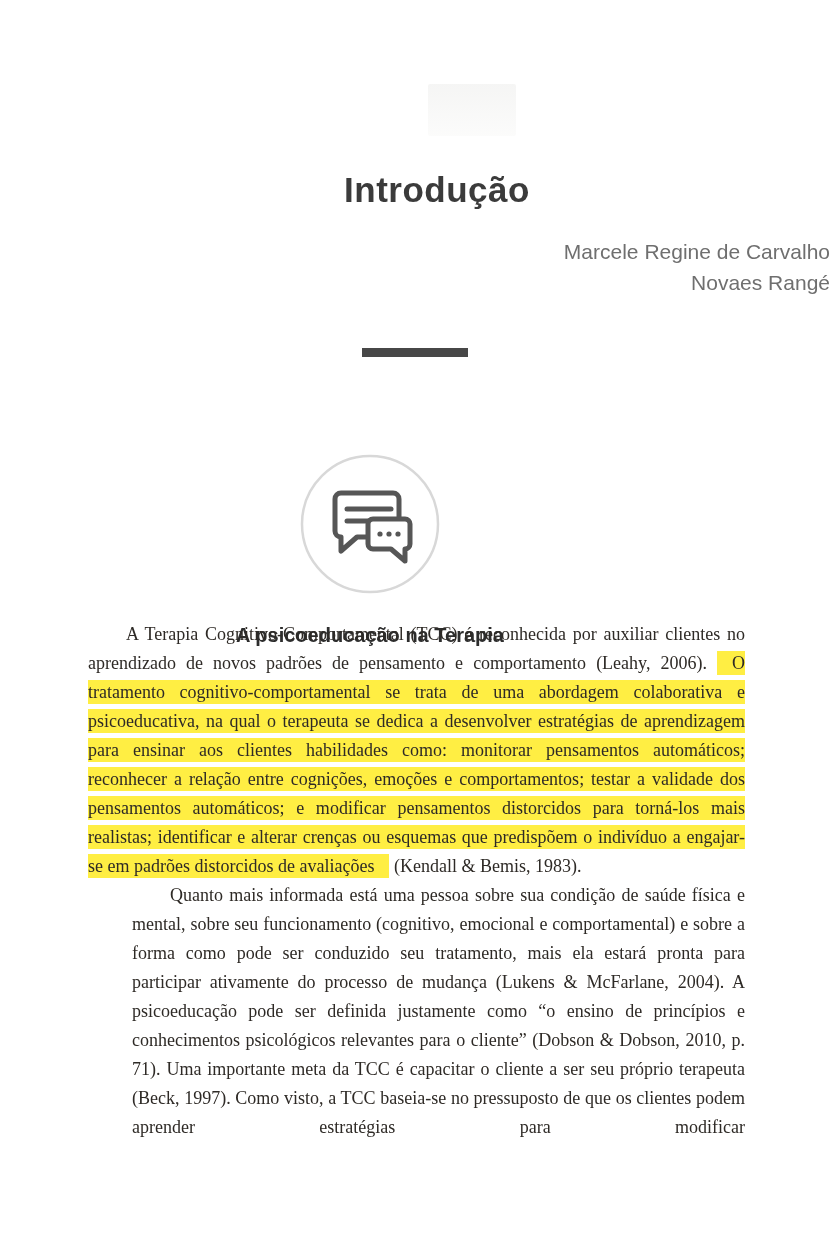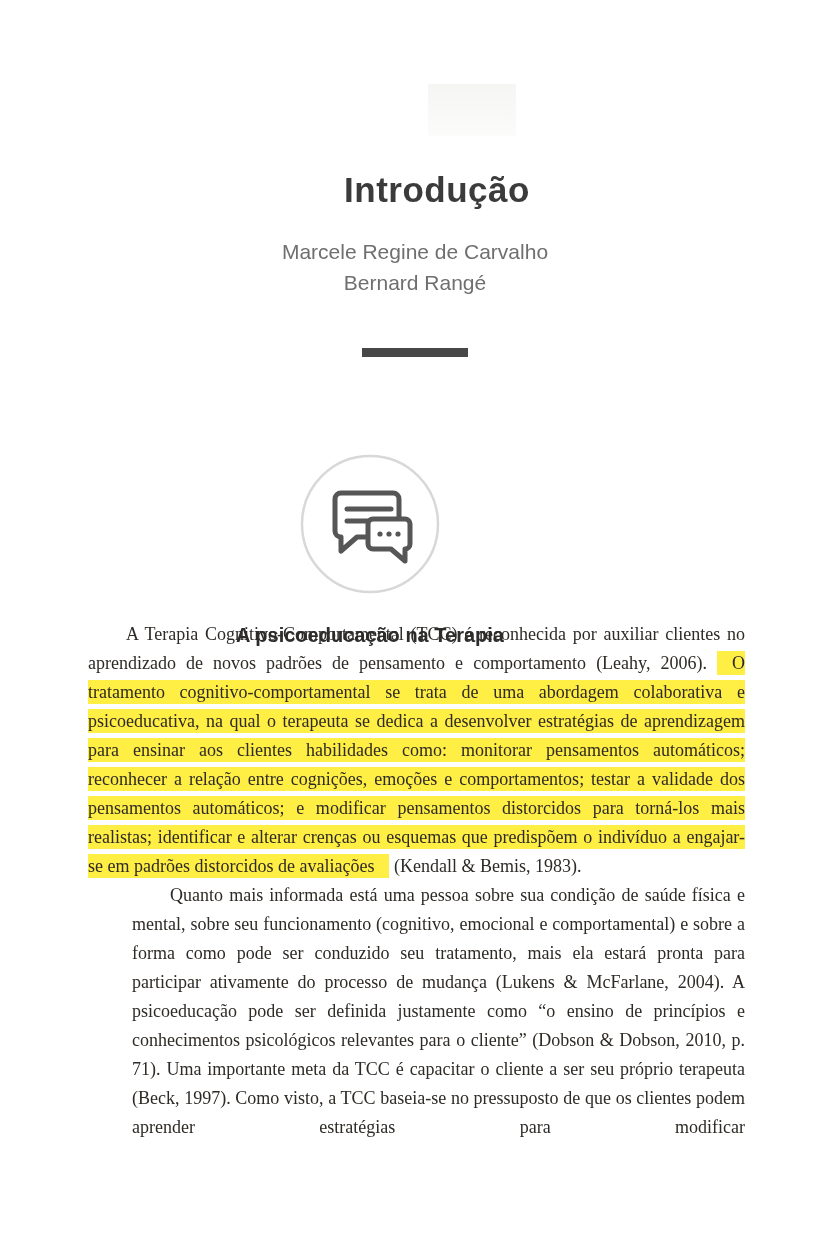--- a/index.html
+++ b/index.html
@@ -29,21 +29,21 @@
     font-family: "Liberation Sans", sans-serif;
     font-weight: 700;
     font-size: 35px;
     letter-spacing: .5px;
     color: #3b3b3b;
     margin-left: 22px;
   }
   .authors {
     position: absolute;
     top: 236px; left: 0; width: 100%;
-    text-align: center;
+    text-align: right;
     font-family: "Liberation Sans", sans-serif;
     font-weight: 400;
     font-size: 21px;
     line-height: 31px;
     color: #6f6f6f;
   }
   .rule {
     position: absolute;
     top: 348px; left: 50%;
     transform: translateX(-50%);
@@ -91,21 +91,21 @@
 <body>
 
 <div class="page">
 
   <div class="scan-artifact"></div>
 
   <h1 class="title">Introdução</h1>
 
   <div class="authors">
     <div>Marcele Regine de Carvalho</div>
-    <div>Bernard Rangé</div>
+    <div>Novaes Rangé</div>
   </div>
 
   <div class="rule"></div>
 
   <div class="section-header">
     <div class="icon-circle">
       <svg viewBox="0 0 142 142" width="142" height="142" aria-hidden="true">
         <circle cx="71" cy="71" r="68" fill="none" stroke="#d8d8d8" stroke-width="2.5"></circle>
 
         <g fill="none" stroke="#565656" stroke-width="5" stroke-linejoin="round" stroke-linecap="round">

